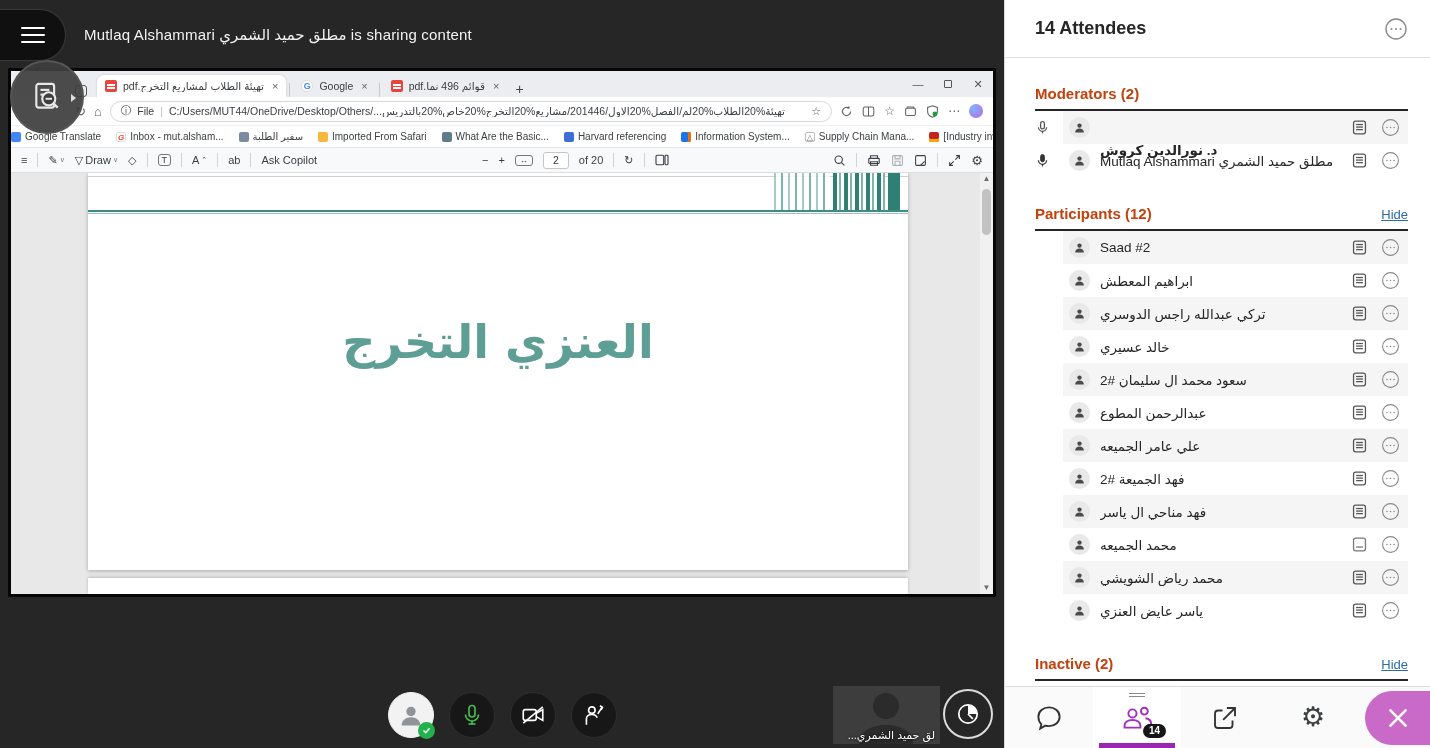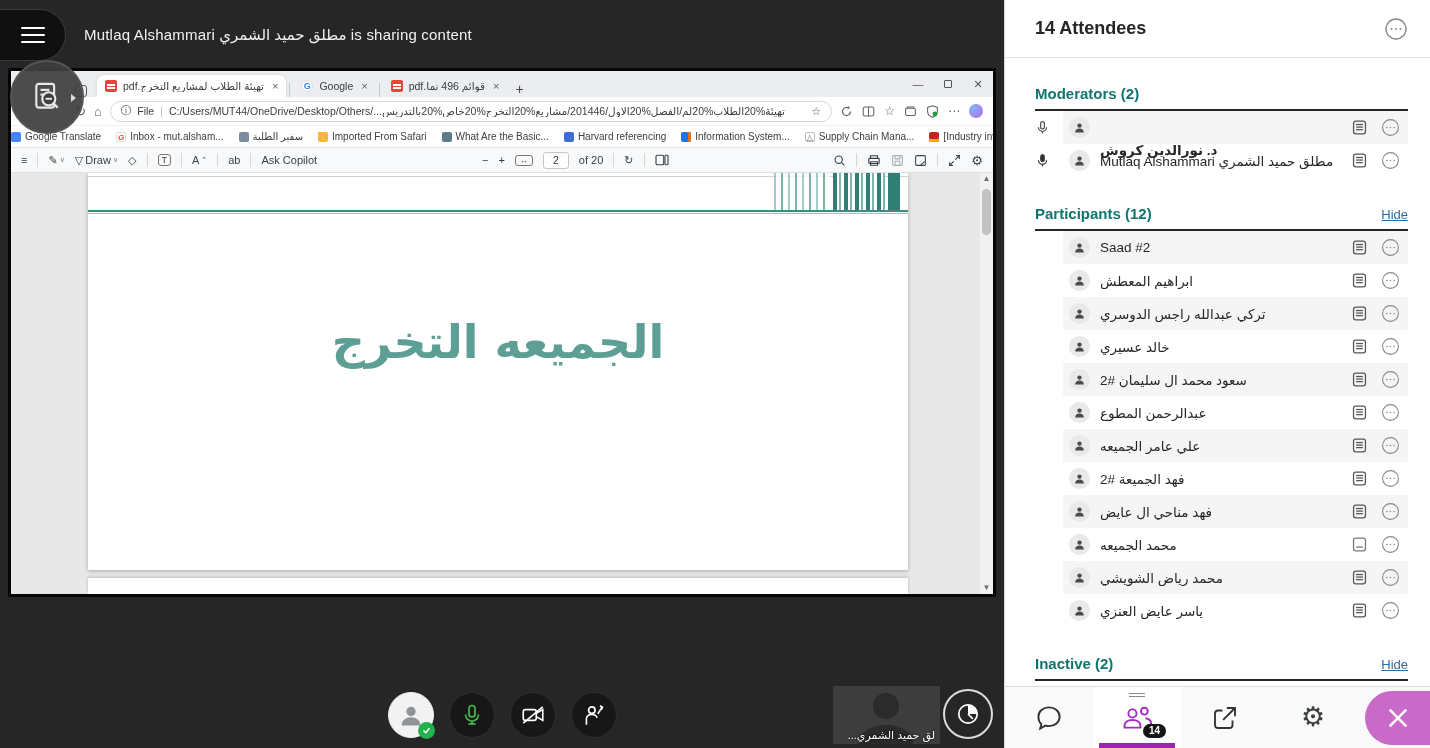--- a/index.html
+++ b/index.html
@@ -86,21 +86,21 @@
   .video-name { position:absolute; right:5px; bottom:2px; color:#fff; font-size:11px; text-shadow:0 0 3px #000; }
   .clock-btn { position:absolute; left:943px; top:689px; width:50px; height:50px; border-radius:50%; border:2px solid #dcdcdc; background:transparent; display:flex; align-items:center; justify-content:center; cursor:pointer; }
 
   
   .panel { position:absolute; left:1004px; top:0; width:426px; height:748px; background:#fff; border-left:1px solid #d9d9d9; }
   .panel-header { height:58px; display:flex; align-items:center; padding:0 22px 0 30px; border-bottom:1px solid #e3e3e3; }
   .panel-title { font-size:18px; font-weight:bold; color:#262626; }
   .dots-btn { margin-left:auto; cursor:pointer; display:flex; }
   .panel-scroll { position:absolute; left:0; right:0; top:59px; bottom:62px; overflow:hidden; padding:0 22px 0 30px; }
   .sec-head { margin-top:28px; display:flex; align-items:flex-end; padding-bottom:7px; border-bottom:2px solid #262626; }
-  .sec-head .h { font-size:15px; font-weight:bold; color:#0f766e; }
+  .sec-head .h { font-size:15px; font-weight:bold; color:#c2410c; }
   .hide-link { margin-left:auto; font-size:13px; color:#2a6da3; text-decoration:underline; cursor:pointer; }
   .att-row { display:flex; align-items:center; height:33px; }
   .mic-slot { width:28px; flex:0 0 auto; display:flex; align-items:center; }
   .row-body { flex:1; display:flex; align-items:center; height:100%; padding:0 8px 0 6px; gap:10px; }
   .att-row.shaded .row-body { background:#f5f5f5; }
   .att-avatar { width:21px; height:21px; border-radius:50%; background:#e9e9e9; display:flex; align-items:center; justify-content:center; flex:0 0 auto; }
   .att-name { font-size:13.5px; color:#262626; white-space:nowrap; overflow:hidden; text-overflow:ellipsis; }
   .att-name.bold { font-weight:bold;margin-top:44px; }
   .row-icons { margin-left:auto; display:flex; align-items:center; gap:13px; }
   .row-icons .ic { cursor:pointer; display:flex; }
@@ -295,21 +295,21 @@
 
         <div class="pdf-area">
           <div class="pdf-page">
             <div class="page-hairline"></div>
             <div class="barcode">
               <div class="c1"></div>
                 <div class="c2"></div>
                 <div class="c3"></div>
             </div>
             <div class="teal-rule"></div>
-            <div class="page-title">الجميعه التخرج</div>
+            <div class="page-title">العنزي التخرج</div>
           </div>
           <div class="next-page"></div>
           <div class="vscroll">
             <span class="vs-arrow" style="top:0">▲</span>
             <div class="vs-thumb"></div>
             <span class="vs-arrow" style="bottom:0">▼</span>
           </div>
         </div>
 
       </div>
@@ -721,21 +721,21 @@
         </div>
       <div class="att-row shaded">
           <span class="mic-slot"></span>
           <div class="row-body">
         <span class="att-avatar">
               <svg width="13" height="13" viewBox="0 0 24 24">
                 <circle cx="12" cy="8.5" r="4" fill="#4a4a4a"></circle>
                 <path d="M4 21c0-4.4 3.6-7 8-7s8 2.6 8 7z" fill="#4a4a4a"></path>
               </svg>
             </span>
-        <span class="att-name">فهد مناحي ال عايض</span>
+        <span class="att-name">فهد مناحي ال ياسر</span>
         <span class="row-icons">
               <span class="ic">
                 <svg width="17" height="17" viewBox="0 0 20 20">
                   <rect x="3" y="2.5" width="14" height="15" rx="2.5" fill="none" stroke="#555" stroke-width="1.5"></rect>
                   <line x1="6" y1="6.5" x2="14" y2="6.5" stroke="#555" stroke-width="1.5"></line>
                   <line x1="6" y1="9.5" x2="14" y2="9.5" stroke="#555" stroke-width="1.5"></line>
                   <line x1="6" y1="12.5" x2="14" y2="12.5" stroke="#555" stroke-width="1.5"></line>
                 </svg>
               </span>
               <span class="ic">

